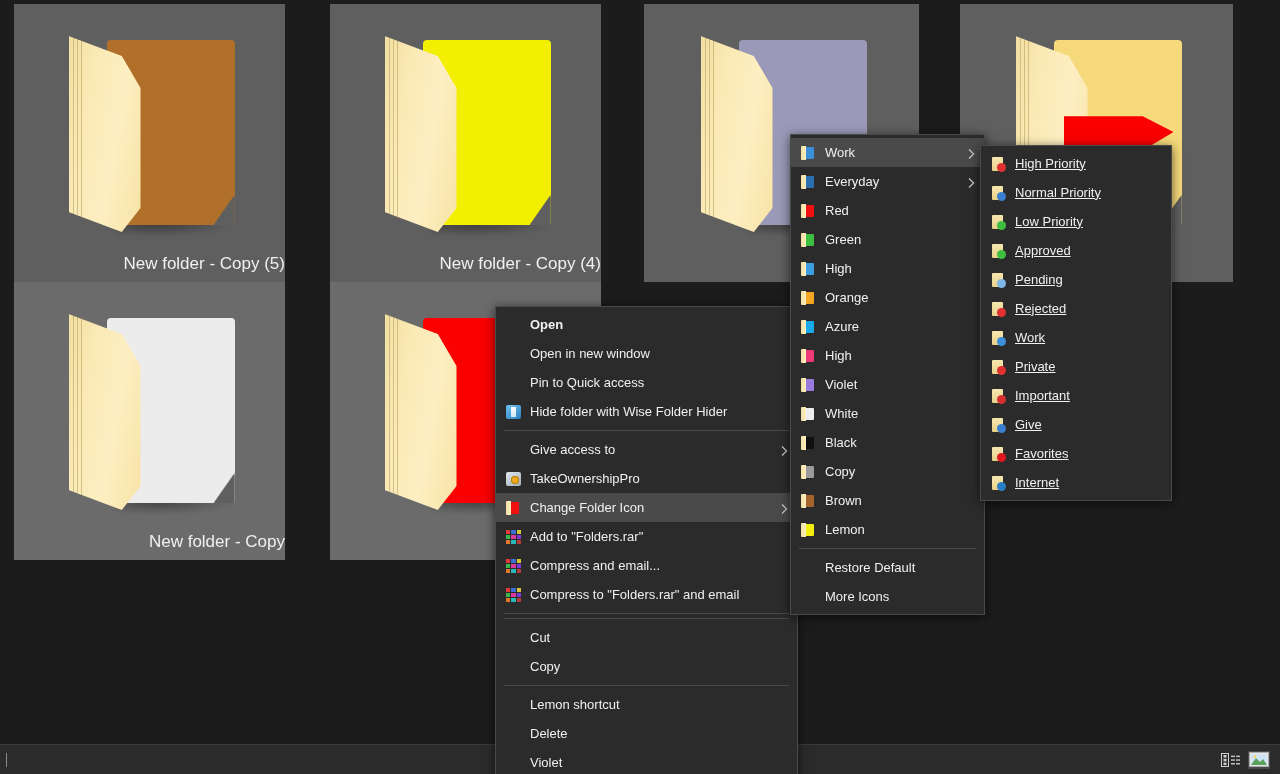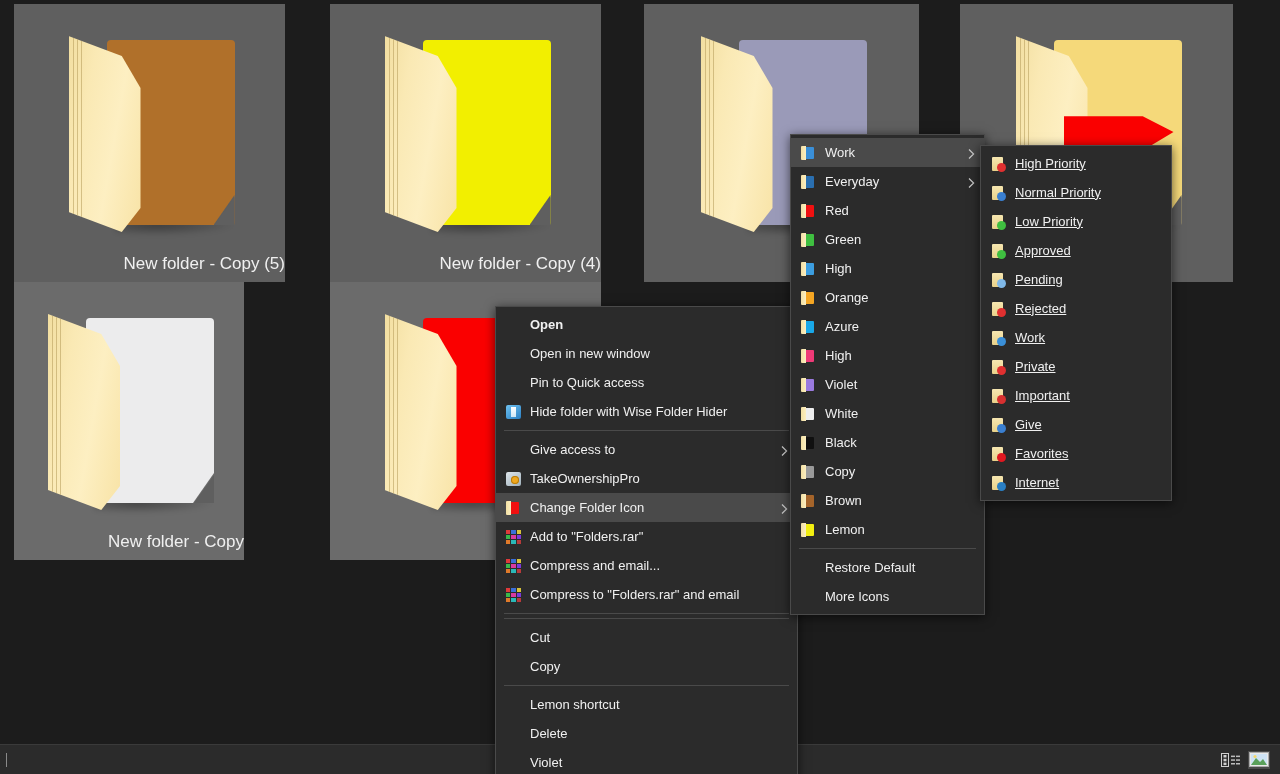--- a/index.html
+++ b/index.html
@@ -210,21 +210,21 @@
         </div>
         <div class="folder-front">
           <div class="crease" style="left: 4px;"></div>
           <div class="crease" style="left: 8px;"></div>
           <div class="crease" style="left: 12px;"></div>
         </div>
         <div style="position: absolute; left: 62px; top: 92px; width: 110px; height: 44px; background: rgb(250, 0, 0); clip-path: polygon(0px 14%, 72% 14%, 100% 50%, 72% 92%, 0px 92%, 0px 100%, 0px 0px);"></div>
         <div style="position: absolute; left: 66px; top: 96px; font-size: 30px; font-weight: bold; color: rgb(250, 0, 0);">1</div>
       </div>
     </div>
-    <div class="tile alt" style="left: 14px; top: 282px; width: 230px; height: 278px;">
+    <div class="tile alt" style="left: 14px; top: 282px; width: 271px; height: 278px;">
       <div class="tile-icon">
         <div class="folder-shadow"></div>
         <div class="folder-back" style="background: linear-gradient(160deg, rgb(236, 236, 237) 0%, rgb(236, 236, 237) 55%, rgb(236, 236, 237) 100%); filter: saturate(1);">
           <div style="position: absolute; right: 0px; bottom: 0px; width: 21px; height: 30px; background: rgb(107, 107, 107); clip-path: polygon(0px 100%, 100% 100%, 100% 0px);"></div>
         </div>
         <div class="folder-front">
           <div class="crease" style="left: 4px;"></div>
           <div class="crease" style="left: 8px;"></div>
           <div class="crease" style="left: 12px;"></div>
         </div>

